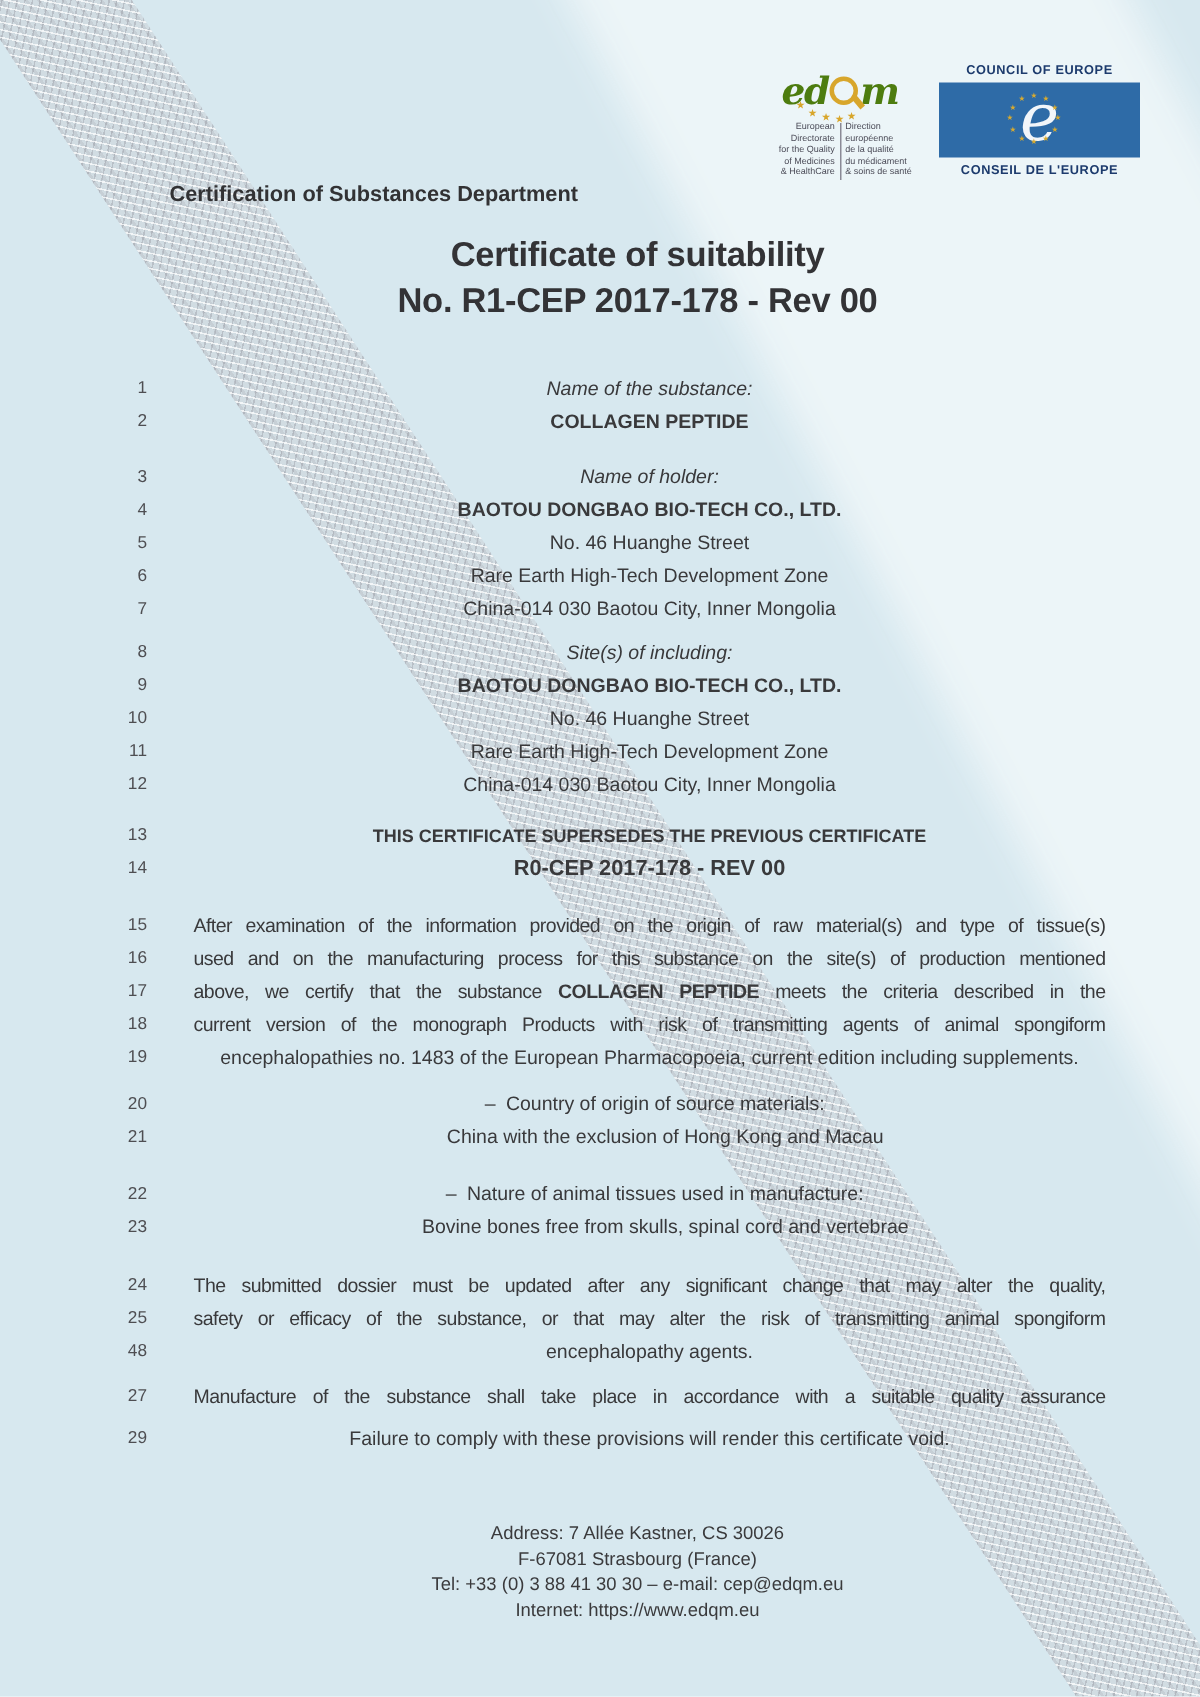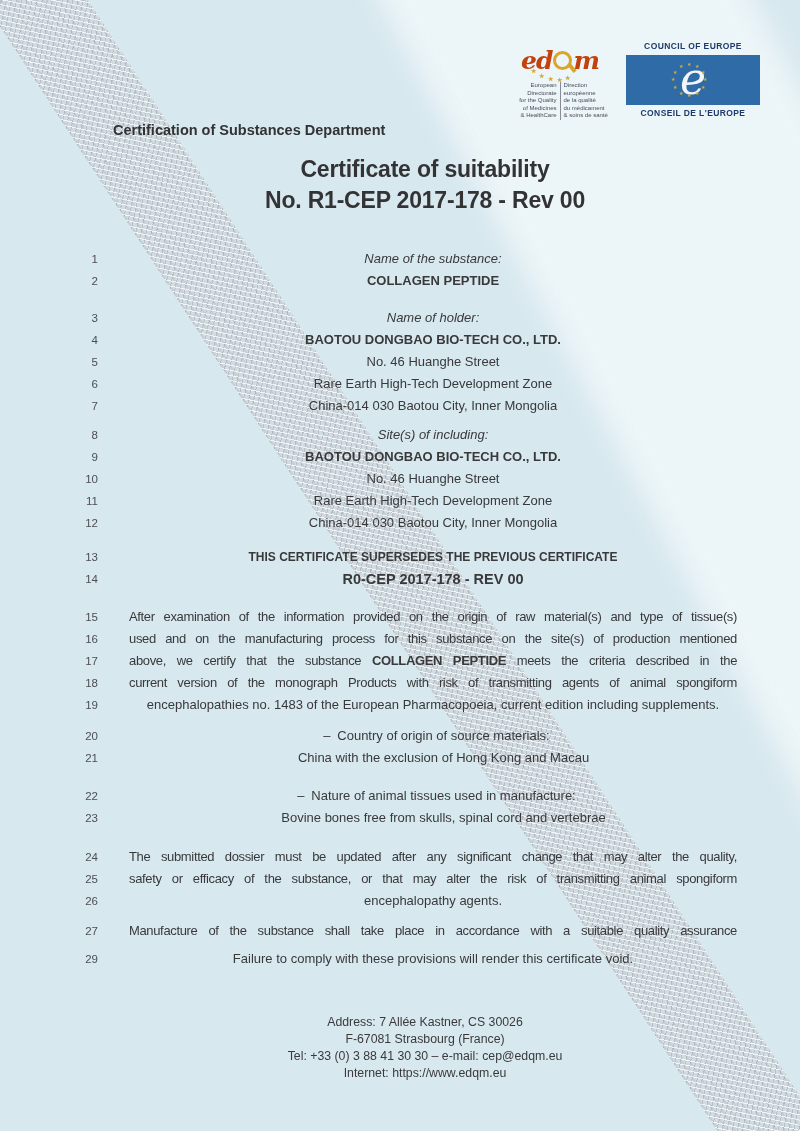--- a/index.html
+++ b/index.html
@@ -23,21 +23,21 @@
     top:-120px;left:-95px;width:88px;height:1750px;
     transform:rotate(-33deg);
     background-color:rgba(199,201,206,0.38);
     background-image:
       repeating-linear-gradient(45deg, rgba(255,255,255,0.75) 0 1px, transparent 1px 5px),
       repeating-linear-gradient(-45deg, rgba(138,138,148,0.35) 0 1px, transparent 1px 5px),
       repeating-linear-gradient(90deg, rgba(160,160,168,0.22) 0 2px, transparent 2px 7px);
   }
   
   .edqm{position:absolute;top:46px;left:503px;width:114px;z-index:2;}
-  .edqm-word{position:relative;text-align:center;font-family:"DejaVu Serif","Liberation Serif",serif;font-style:italic;font-weight:bold;font-size:25px;color:#c2410c;line-height:30px;letter-spacing:-1px;}
+  .edqm-word{position:relative;text-align:center;font-family:"DejaVu Serif","Liberation Serif",serif;font-style:italic;font-weight:bold;font-size:25px;color:#4d7c0f;line-height:30px;letter-spacing:-1px;}
   .edqm-q{display:inline-block;position:relative;width:13px;height:13px;border:3.5px solid #d8a62b;border-radius:50%;margin:0 1px;top:1px;}
   .edqm-q::after{content:"";position:absolute;right:-4px;bottom:-6px;width:3.5px;height:10px;background:#d8a62b;transform:rotate(-40deg);}
   .edqm-star{position:absolute;color:#d8a62b;font-size:6px;line-height:6px;font-style:normal;}
   .edqm-star::before{content:"\2605";}
   .es1{left:28px;top:22px;} .es2{left:36px;top:27px;} .es3{left:45px;top:30px;} .es4{left:54px;top:31px;} .es5{left:62px;top:29px;}
   .edqm-sub{display:flex;margin-top:6px;font-size:6px;line-height:7.5px;color:#4c4c58;}
   .edqm-sub .colL{width:56px;text-align:right;padding-right:3px;border-right:1px solid #8a8a96;}
   .edqm-sub .colR{width:56px;text-align:left;padding-left:3px;}
   .coe{position:absolute;top:41px;left:626px;width:134px;z-index:2;text-align:center;}
   .coe-label{font-size:8.5px;font-weight:bold;letter-spacing:0.4px;color:#1d3b6d;line-height:11px;white-space:nowrap;}
@@ -228,21 +228,21 @@
 
       <div class="row mt17">
           <span class="ln">24</span>
           <span class="ct just">The submitted dossier must be updated after any significant change that may alter the quality,</span>
         </div>
       <div class="row">
           <span class="ln">25</span>
           <span class="ct just">safety or efficacy of the substance, or that may alter the risk of transmitting animal spongiform</span>
         </div>
       <div class="row">
-          <span class="ln">26</span>
+          <span class="ln">48</span>
           <span class="ct">encephalopathy agents.</span>
         </div>
 
       <div class="row mt8">
           <span class="ln">27</span>
           <span class="ct just">Manufacture of the substance shall take place in accordance with a suitable quality assurance</span>
         </div>
 
       <div class="row mt6">
           <span class="ln">29</span>

